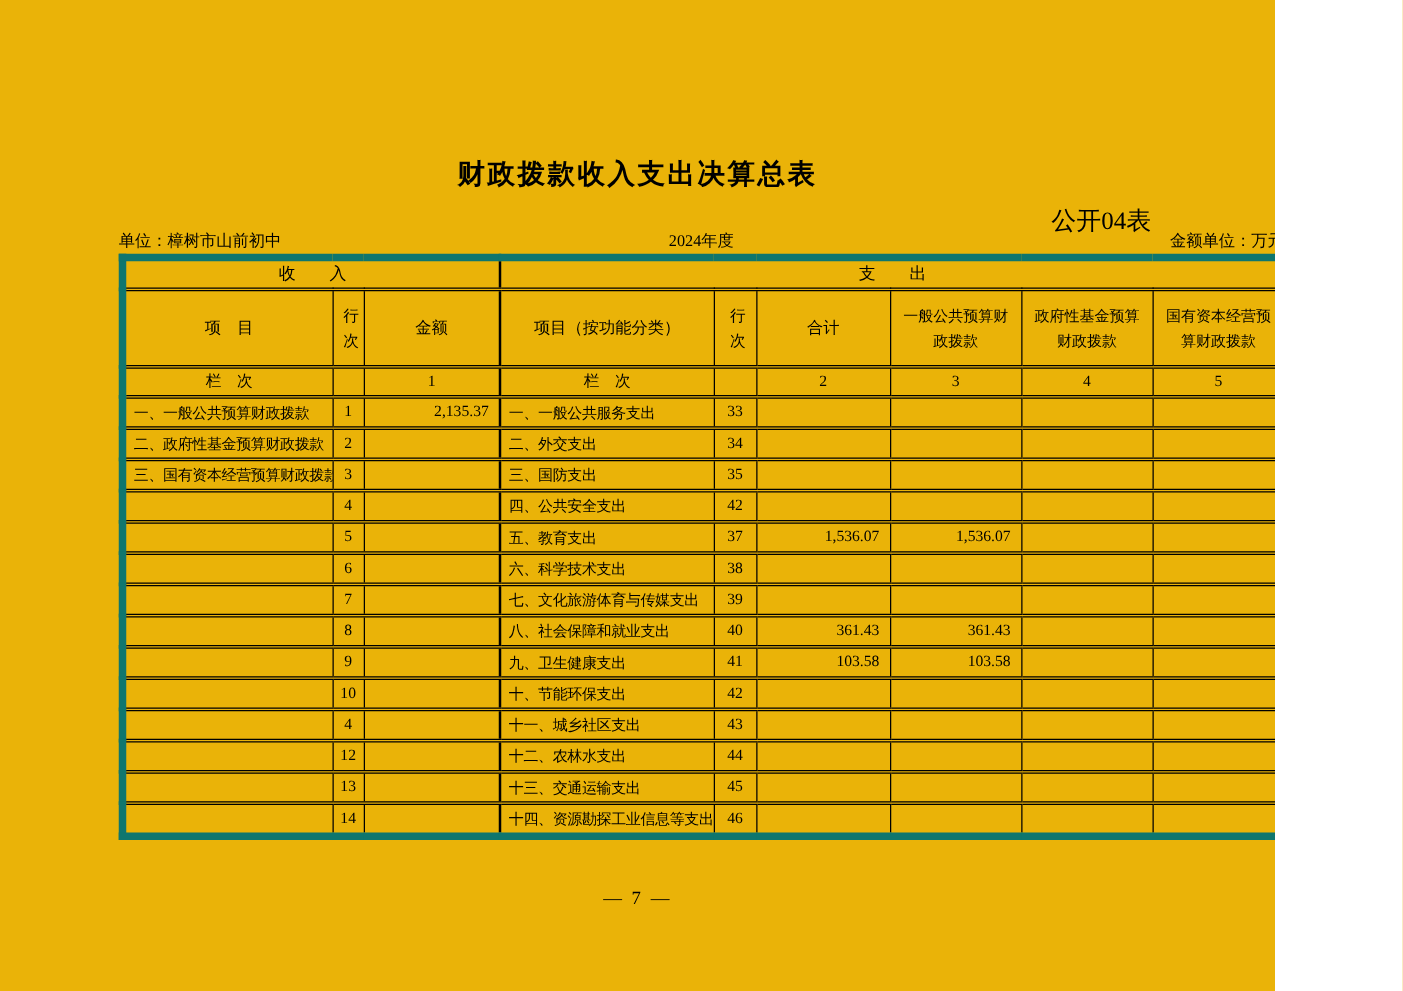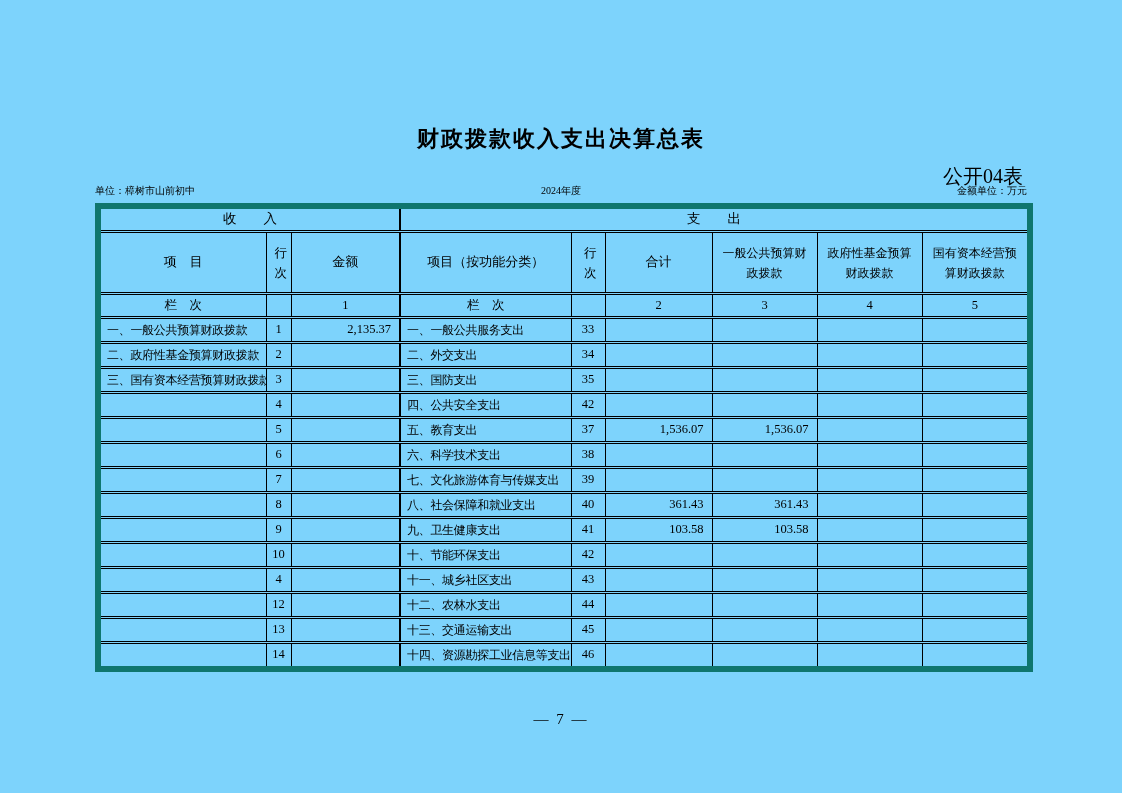--- a/index.html
+++ b/index.html
@@ -1,20 +1,20 @@
 <!DOCTYPE html>
 <html><head>
 <meta charset="utf-8">
 <style>
   html, body { margin: 0; padding: 0; background: #ffffff; }
   .page {
     position: relative;
-    width: 1122px;
+    width: 1020px;
     height: 793px;
-    background: #7dd3fc;
+    background: #eab308;
     color: #000000;
     font-family: "Liberation Serif", "DejaVu Serif", serif;
     overflow: hidden;
   }
   .doc-title {
     position: absolute;
     top: 124px; left: 0; width: 100%;
     text-align: center;
     font-size: 22px;
     font-weight: bold;
@@ -22,21 +22,21 @@
   }
   .table-code {
     position: absolute;
     top: 163px;
     right: 99px;
     font-size: 20px;
   }
   .meta-row {
     position: absolute;
     top: 184px; left: 95px; width: 932px; height: 18px;
-    font-size: 10px;
+    font-size: 13px;
   }
   .meta-left   { position: absolute; left: 0; top: 0; }
   .meta-center { position: absolute; left: 50%; top: 0; transform: translateX(-50%); }
   .meta-right  { position: absolute; right: 0; top: 0; }
 
   table.budget-table {
     position: absolute;
     top: 203px; left: 95px;
     width: 932px;
     border-collapse: collapse;

